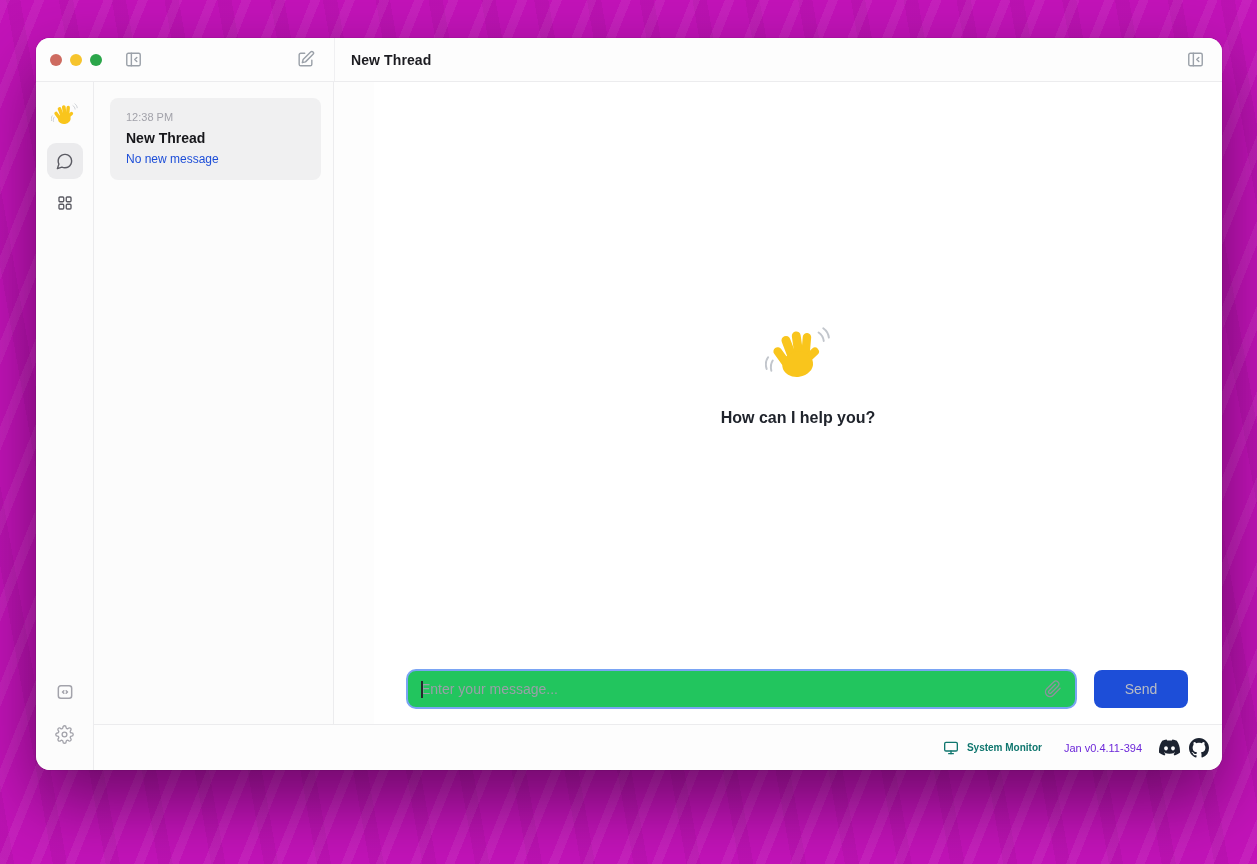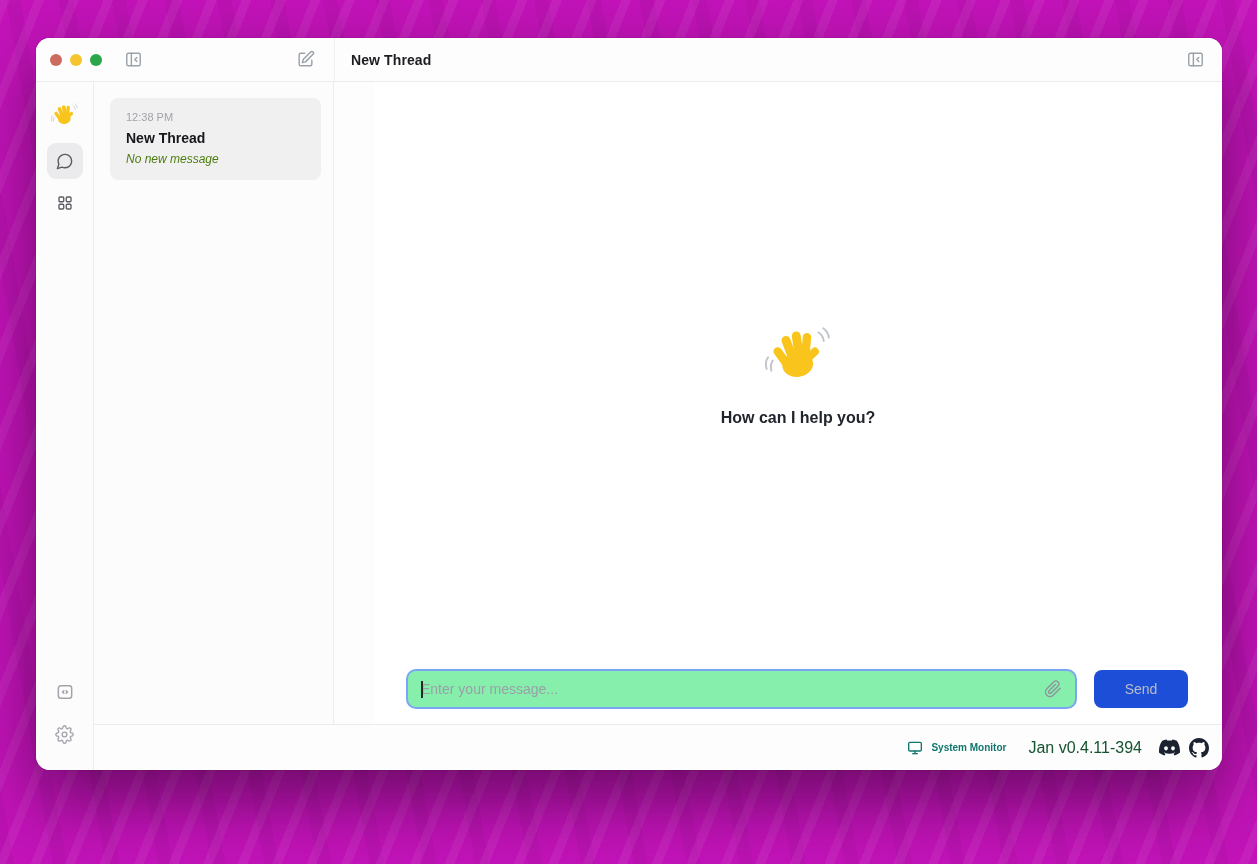--- a/index.html
+++ b/index.html
@@ -56,44 +56,44 @@
 
   
   .right-col { flex:1; display:flex; flex-direction:column; min-width:0; }
   .panels { flex:1; display:flex; min-height:0;gap:40px; }
 
   
   .thread-panel { flex:0 0 240px; border-right:1px solid #ececee; background:#fcfcfc; padding:16px 12px 0 16px; }
   .thread-card { background:#f0f0f1; border-radius:8px; padding:13px 16px 14px; cursor:pointer; }
   .t-time { font-size:11px; color:#a2a2aa; margin-bottom:7px; }
   .t-title { font-size:14px; font-weight:700; color:#17171b; margin-bottom:6px; }
-  .t-sub { font-size:12px; color:#4d7c0f;font-style:italic; }
+  .t-sub { font-size:12px; color:#1d4ed8; }
 
   
   .main-panel { flex:1; display:flex; flex-direction:column; background:#ffffff; min-width:0; }
   .empty-state { flex:1; display:flex; flex-direction:column; align-items:center; justify-content:center; gap:26px; }
   .hand-big { width:66px; height:58px; }
   .greeting { font-size:16px; font-weight:600; color:#20242c;text-align:center; }
 
   .input-row { display:flex; align-items:center; gap:17px; padding:0 34px 15px 32px; }
   .input-wrap { flex:1; position:relative; height:40px; border:2px solid #7aa4f4; border-radius:10px;
-    background:#86efac; display:flex; align-items:center; padding:0 13px; }
+    background:#22c55e; display:flex; align-items:center; padding:0 13px; }
   .input-wrap input { flex:1; border:none; outline:none; background:transparent;
     font-size:14px; color:#18181b; font-family:"Liberation Sans", sans-serif; }
   .input-wrap input::placeholder { color:#9aa0a8; }
   .caret { position:absolute; left:13px; top:10px; width:1.5px; height:17px; background:#26272b; }
   .clip { color:#8d939c; margin-left:10px; display:flex; }
   .send-btn { flex:0 0 94px; height:38px; border:none; border-radius:8px; background:#1d4ed8;
     color:#b9bdc4; font-size:14px; font-weight:400; font-family:"Liberation Sans", sans-serif; cursor:default; }
 
   
   .footer { flex:0 0 46px; border-top:1px solid #ececee; background:#fdfdfd;
     display:flex; align-items:center; justify-content:flex-end; padding:0 13px; }
   .sysmon { display:flex; align-items:center; gap:8px; color:#0f766e; font-size:10px; font-weight:700; cursor:pointer; }
-  .version { font-size:16px; color:#14532d; margin-left:22px; }
+  .version { font-size:11px; color:#6d28d9; margin-left:22px; }
   .social { display:flex; align-items:center; gap:9px; margin-left:17px; color:#1c2330; }
   .social a { color:inherit; display:flex; cursor:pointer; }
 
   svg { display:block; }
 </style>
 </head>
 <body>
 
 <svg width="0" height="0" style="position:absolute" aria-hidden="true">
   <defs>

